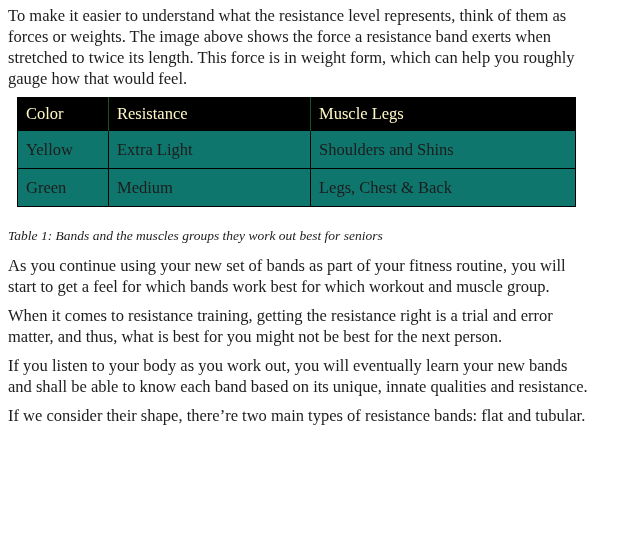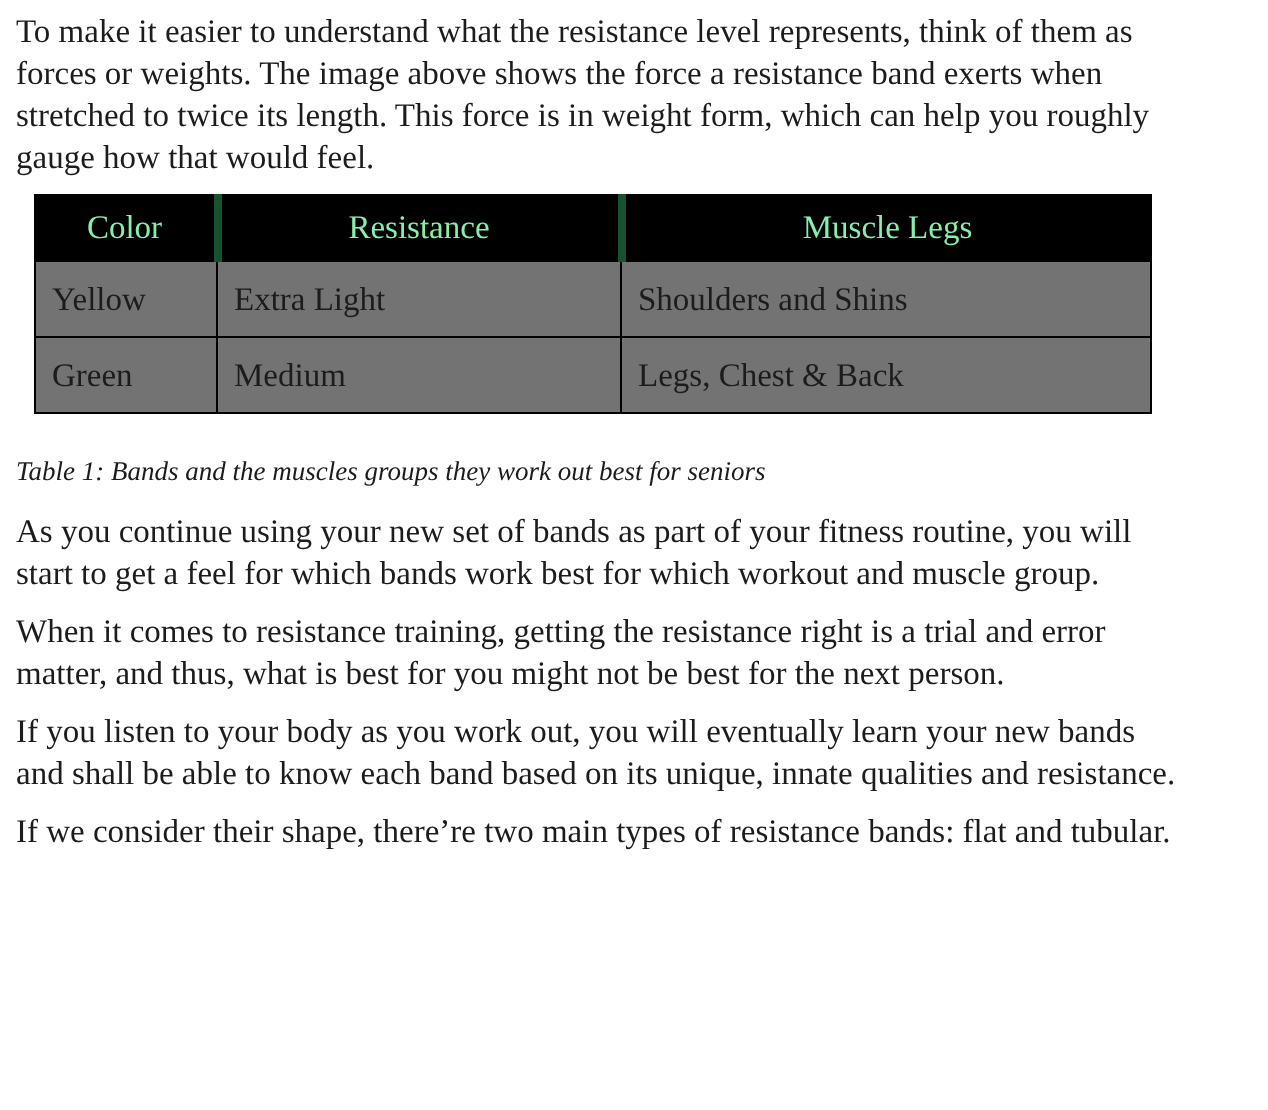--- a/index.html
+++ b/index.html
@@ -25,39 +25,39 @@
   }
   table.bands-table {
     border-collapse: collapse;
     margin: 8px 0 0 9px;
     width: 558px;
     table-layout: fixed;
     border: 1px solid #000000;
   }
   table.bands-table th {
     background: #000000;
-    color: #86efac;
+    color: #fef9c3;
     font-weight: normal;
-    text-align: center;
+    text-align: left;
     font-size: 16.5px;
     line-height: 21px;
     padding: 5px 8px 6px 8px;
   }
   table.bands-table th + th {
-    border-left: 4px solid #14532d;
+    border-left: 1px solid #14532d;
   }
   table.bands-table td {
     border: 1px solid #000000;
     font-size: 16.5px;
     line-height: 21px;
     padding: 8px 8px 8px 8px;
     background: #ffffff;
   }
   table.bands-table tr.alt td {
-    background: #737373;
+    background: #0f766e;
   }
   p.caption {
     font-style: italic;
     font-size: 13.5px;
     line-height: 17px;
     margin: 20px 0 11px 0;
   }
 </style>
 </head>
 <body>

